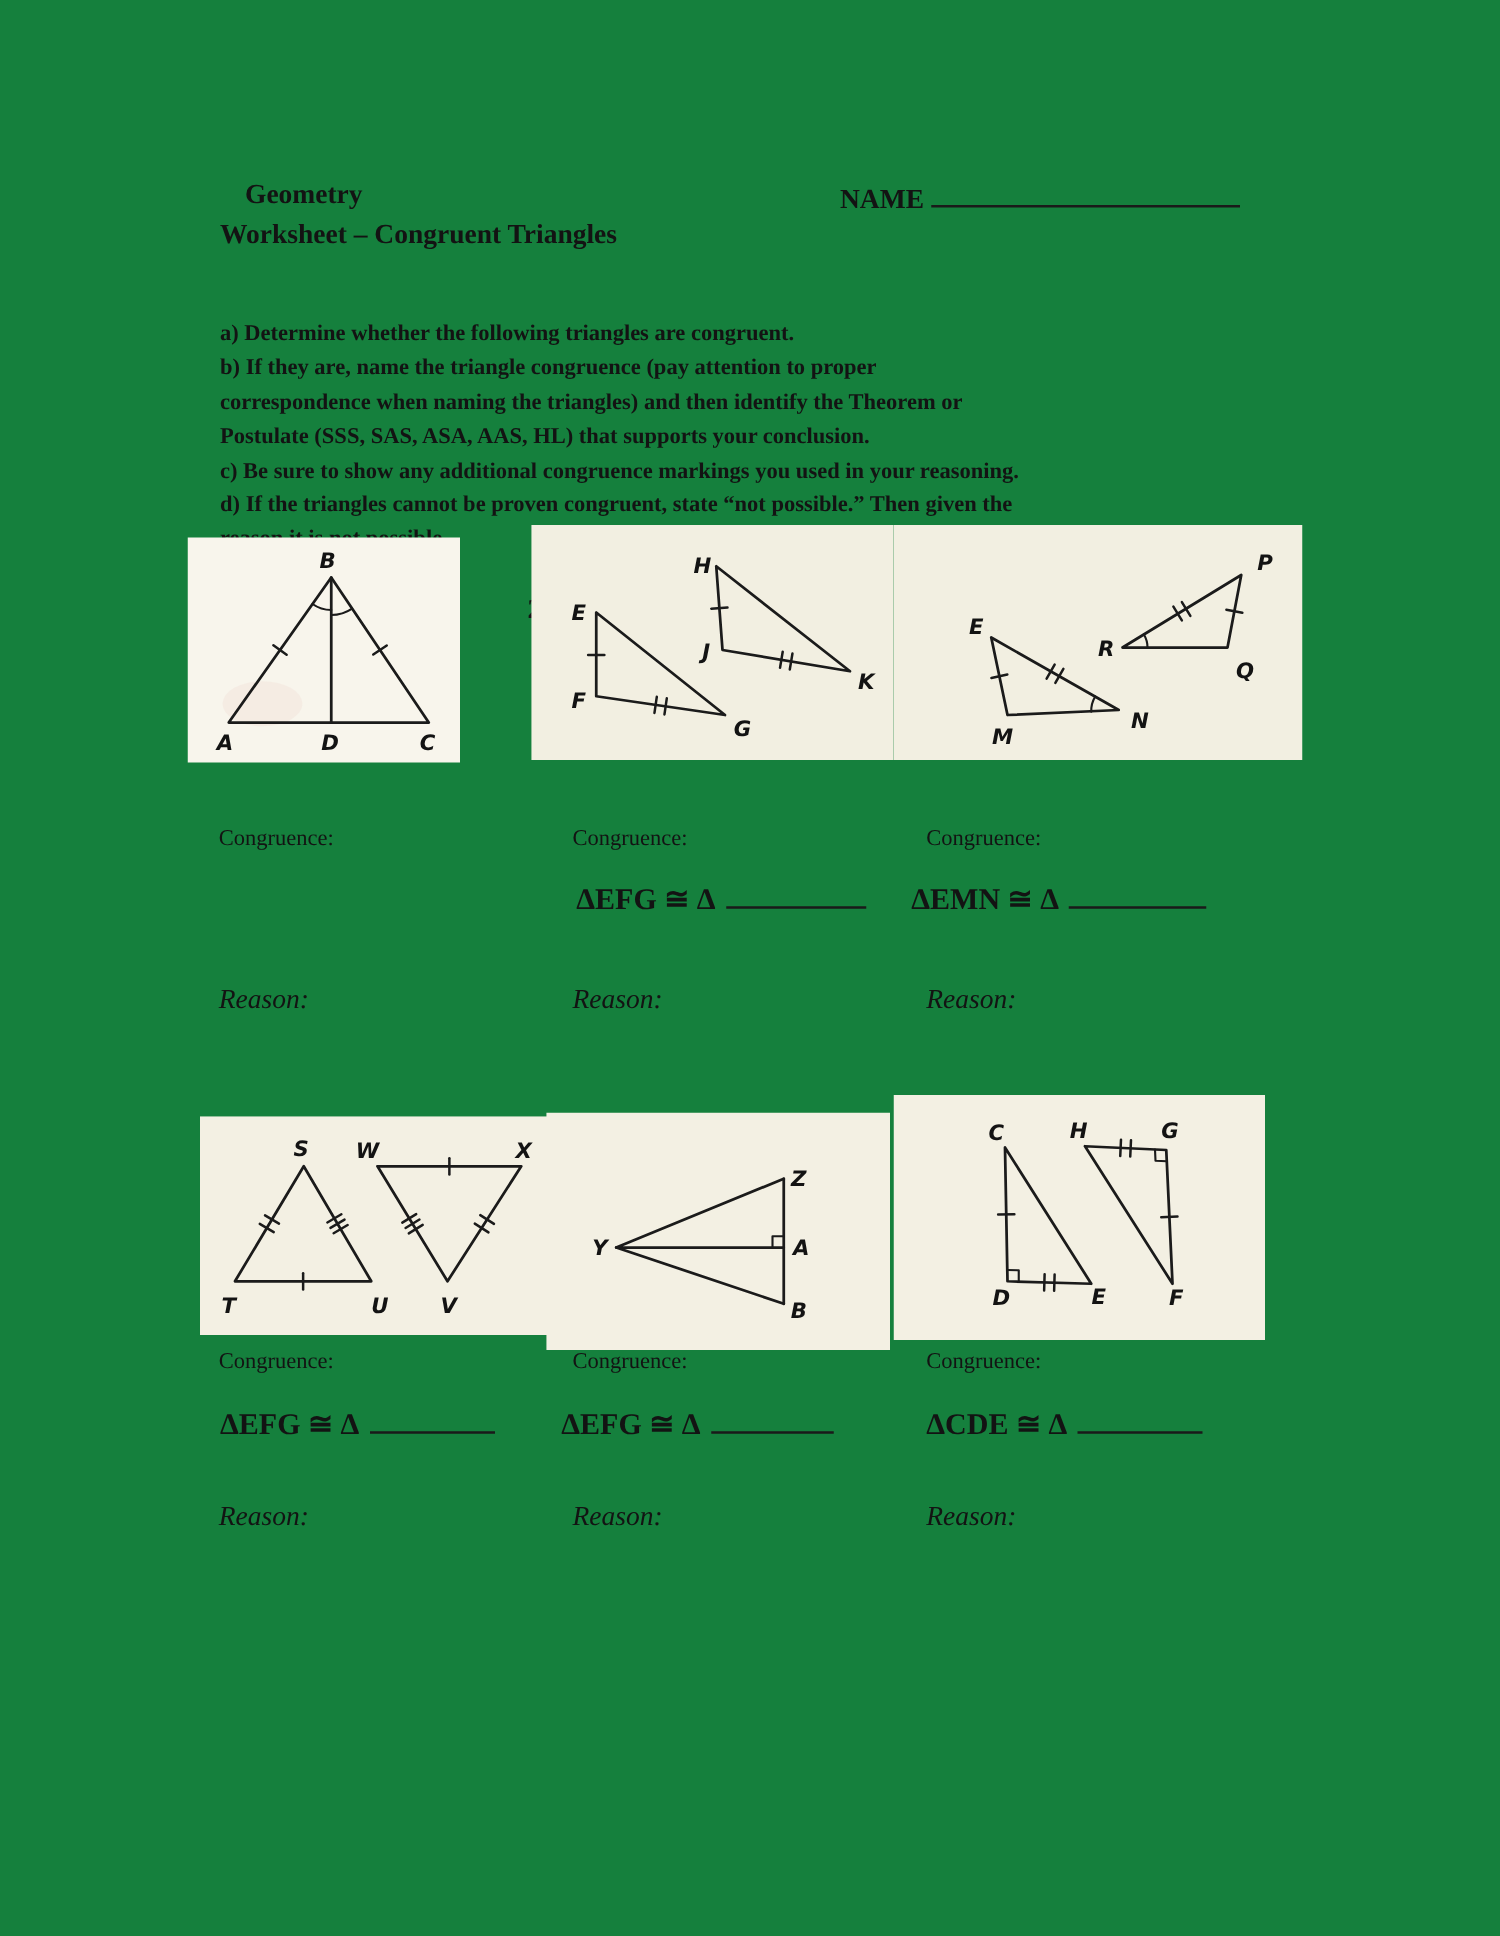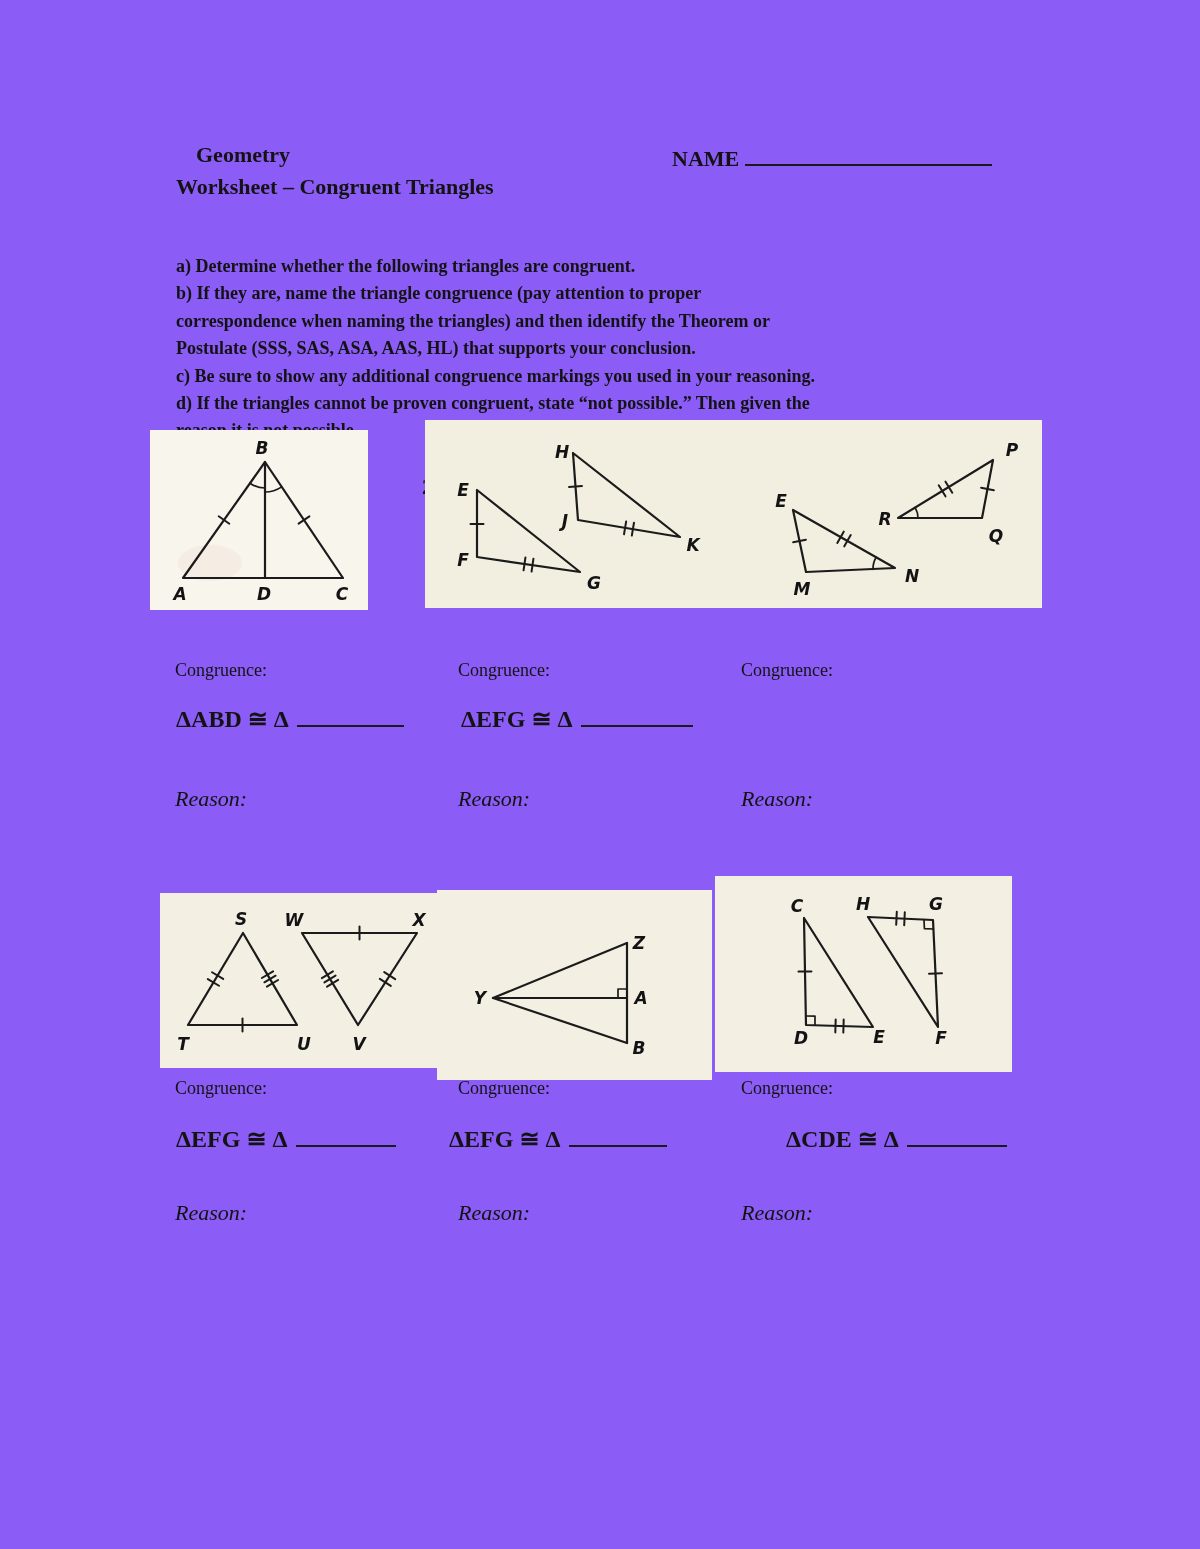--- a/index.html
+++ b/index.html
@@ -1,18 +1,18 @@
 <!DOCTYPE html>
 <html><head>
 <meta charset="utf-8">
 <style>
   html,body{margin:0;padding:0;background:#e8e8e8;}
   .page{
     position:relative;width:1200px;height:1549px;margin:0 auto;
-    background:#8b5cf6;color:#131313;
+    background:#15803d;color:#131313;
     font-family:"Liberation Serif",serif;overflow:hidden;
   }
   .abs{position:absolute;}
   .hdr{font-size:22px;font-weight:bold;white-space:nowrap;}
   .blank{display:inline-block;border-bottom:2px solid #1a1a1a;height:1.05em;vertical-align:baseline;}
   .instructions{font-size:18px;font-weight:bold;line-height:27.4px;white-space:pre-line;width:890px;}
   .pnum{font-size:22px;font-weight:bold;}
   .conglabel{font-size:18px;}
   .reasonlabel{font-size:22px;font-style:italic;}
   .equation{font-size:24px;font-weight:bold;white-space:nowrap;}
@@ -199,42 +199,42 @@
     </g>
     <text x="151" y="34" text-anchor="middle">H</text>
     <text x="224" y="34" text-anchor="middle">G</text>
     <text x="229" y="168" text-anchor="middle">F</text>
   </svg>
 
   <div class="abs conglabel" style="left:175px;top:660px;">Congruence:</div>
   <div class="abs conglabel" style="left:458px;top:660px;">Congruence:</div>
   <div class="abs conglabel" style="left:741px;top:660px;">Congruence:</div>
 
-  <div class="abs equation" style="left:176px;top:700px;">
-    <span>ΔABD ≅ Δ</span><span class="blank" style="width:107px;"></span>
-  </div>
   <div class="abs equation" style="left:449px;top:700px;margin-left:12px;">
     <span>ΔEFG ≅ Δ</span><span class="blank" style="width:112px;"></span>
+  </div>
+  <div class="abs equation" style="left:729px;top:700px;">
+    <span>ΔEMN ≅ Δ</span><span class="blank" style="width:110px;"></span>
   </div>
 
   <div class="abs reasonlabel" style="left:175px;top:786px;">Reason:</div>
   <div class="abs reasonlabel" style="left:458px;top:786px;">Reason:</div>
   <div class="abs reasonlabel" style="left:741px;top:786px;">Reason:</div>
 
   <div class="abs conglabel" style="left:175px;top:1078px;">Congruence:</div>
   <div class="abs conglabel" style="left:458px;top:1078px;">Congruence:</div>
   <div class="abs conglabel" style="left:741px;top:1078px;">Congruence:</div>
 
   <div class="abs equation" style="left:176px;top:1120px;">
     <span>ΔEFG ≅ Δ</span><span class="blank" style="width:100px;"></span>
   </div>
   <div class="abs equation" style="left:449px;top:1120px;">
     <span>ΔEFG ≅ Δ</span><span class="blank" style="width:98px;"></span>
   </div>
-  <div class="abs equation" style="left:741px;top:1120px;margin-left:45px;">
+  <div class="abs equation" style="left:741px;top:1120px;">
     <span>ΔCDE ≅ Δ</span><span class="blank" style="width:100px;"></span>
   </div>
 
   <div class="abs reasonlabel" style="left:175px;top:1200px;">Reason:</div>
   <div class="abs reasonlabel" style="left:458px;top:1200px;">Reason:</div>
   <div class="abs reasonlabel" style="left:741px;top:1200px;">Reason:</div>
 
 </div>
 
 </body></html>

